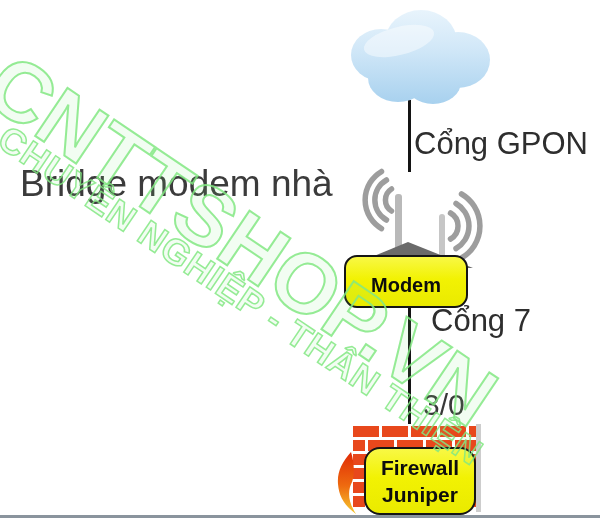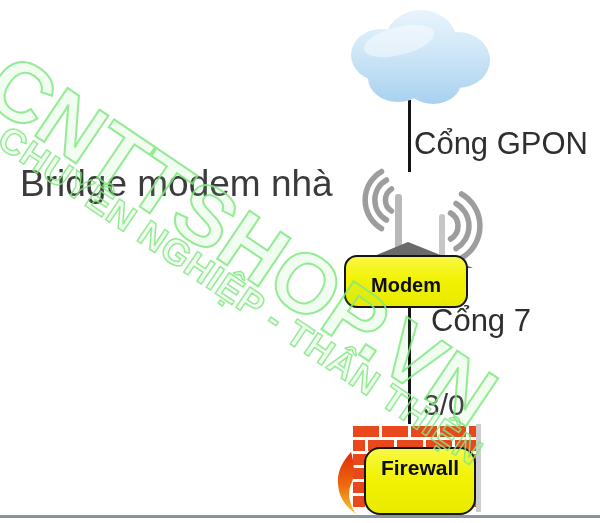--- a/index.html
+++ b/index.html
@@ -144,17 +144,18 @@
         <stop offset="0" stop-color="#e02a06"></stop>
         <stop offset="0.55" stop-color="#ee6b10"></stop>
         <stop offset="1" stop-color="#f6c92e"></stop>
       </linearGradient>
     </defs>
     <path d="M15 0 C6 10 1 20 2 32 C3 45 9 54 20 62 C11 48 12 38 16 30 C19 22 18 9 15 0 Z" fill="url(#flg)"></path>
   </svg>
 
   <div class="node node-fw">
     <div>Firewall</div>
+    <div>Juniper</div>
   </div>
 
   <div class="bottom-rule"></div>
 
 </div>
 
 </body></html>

